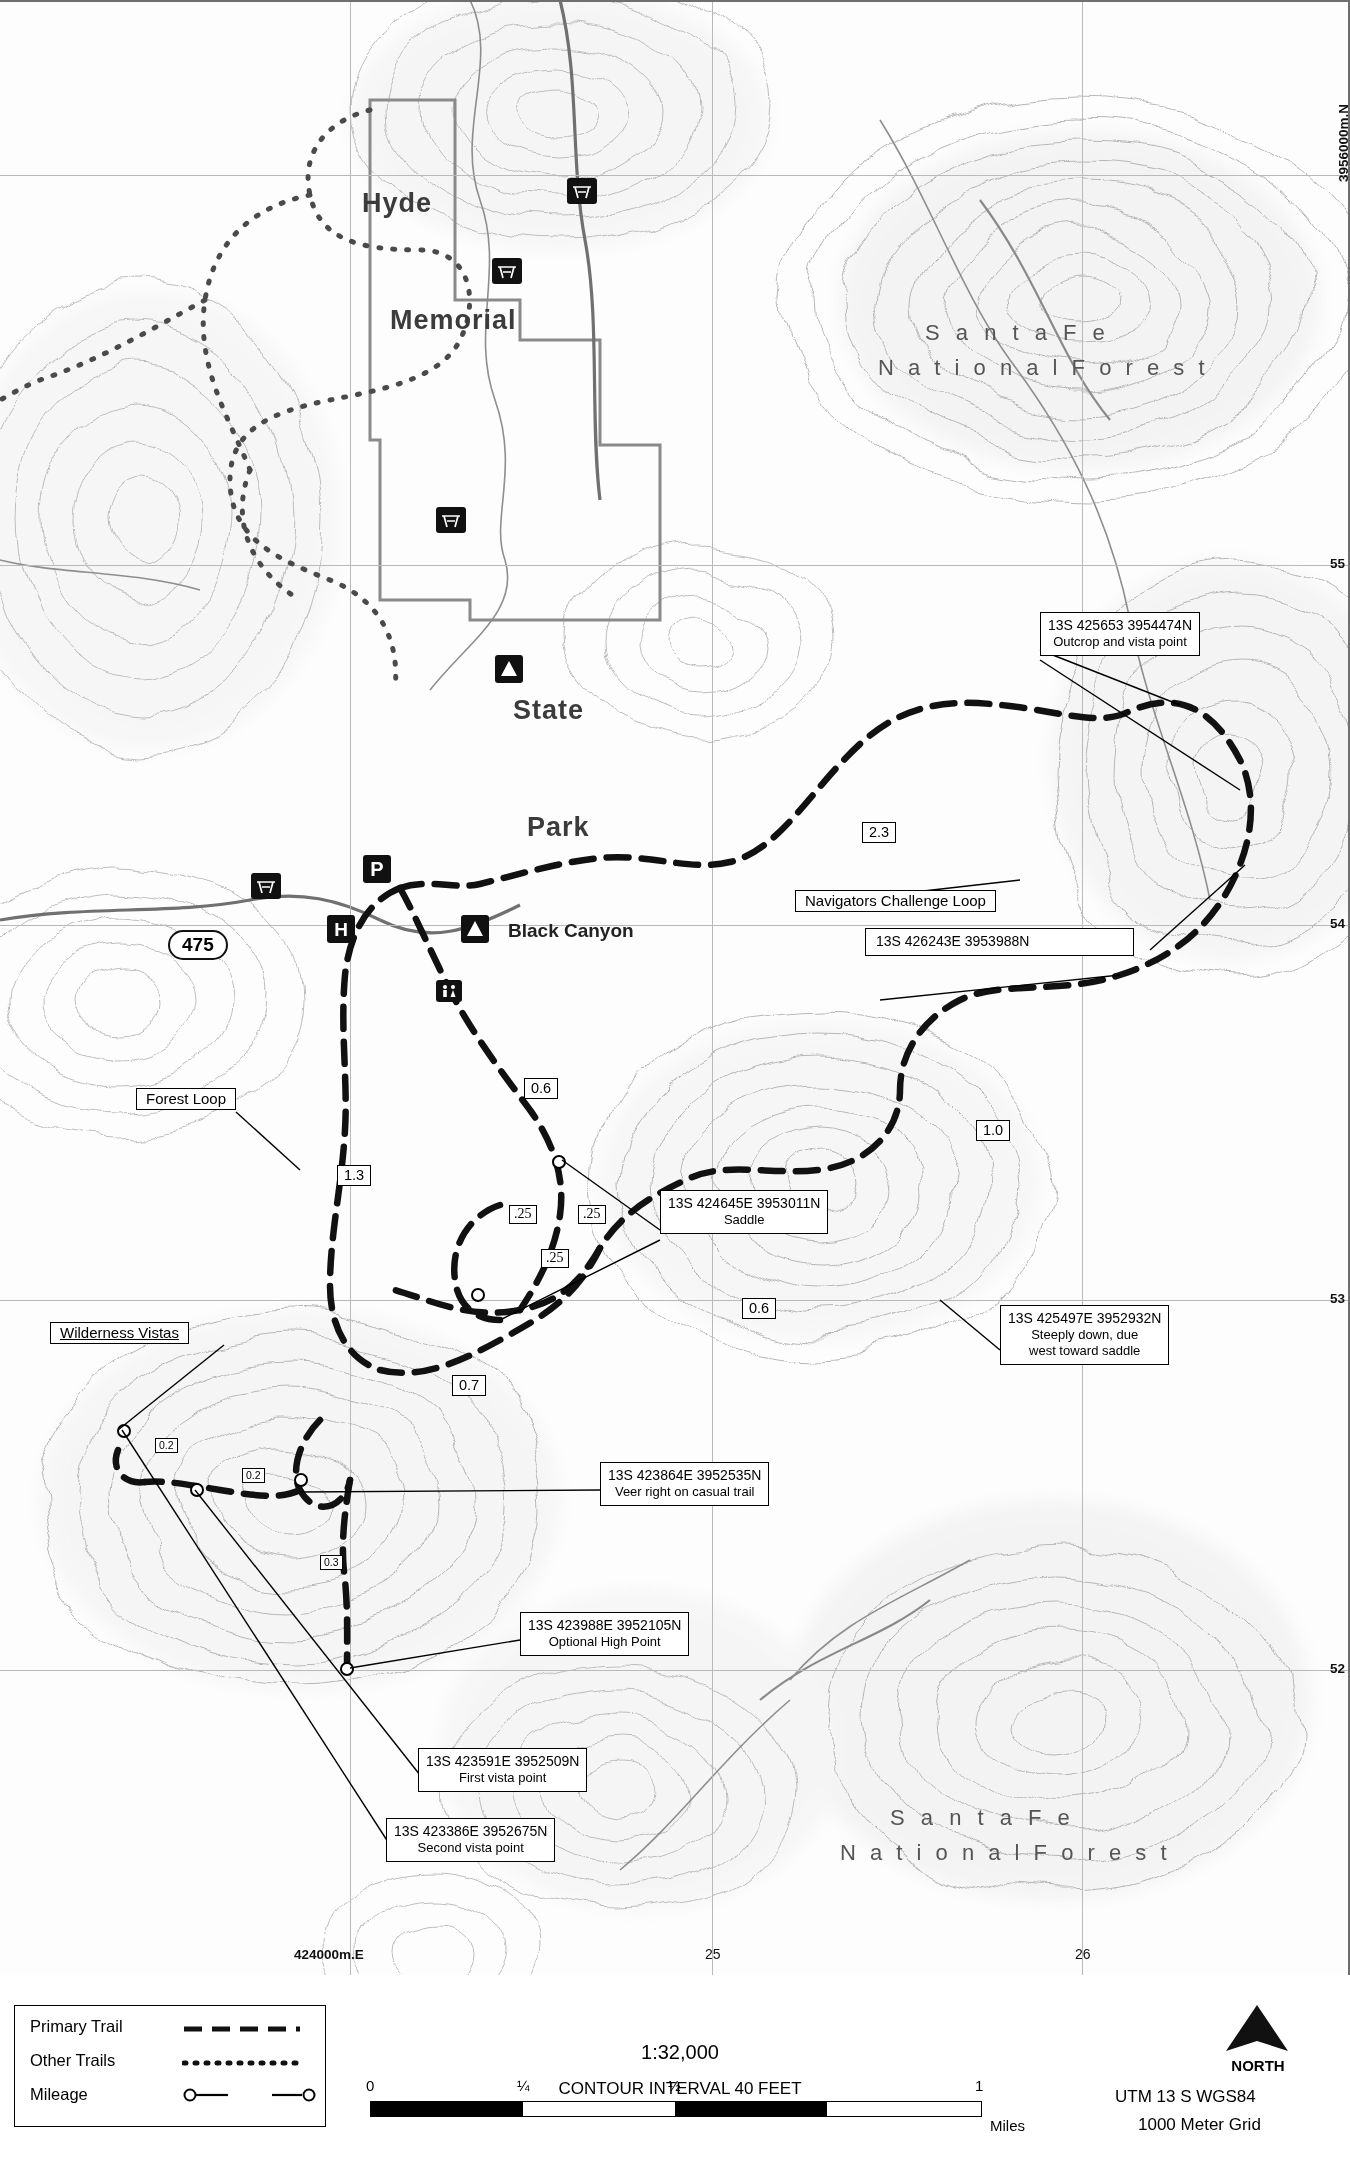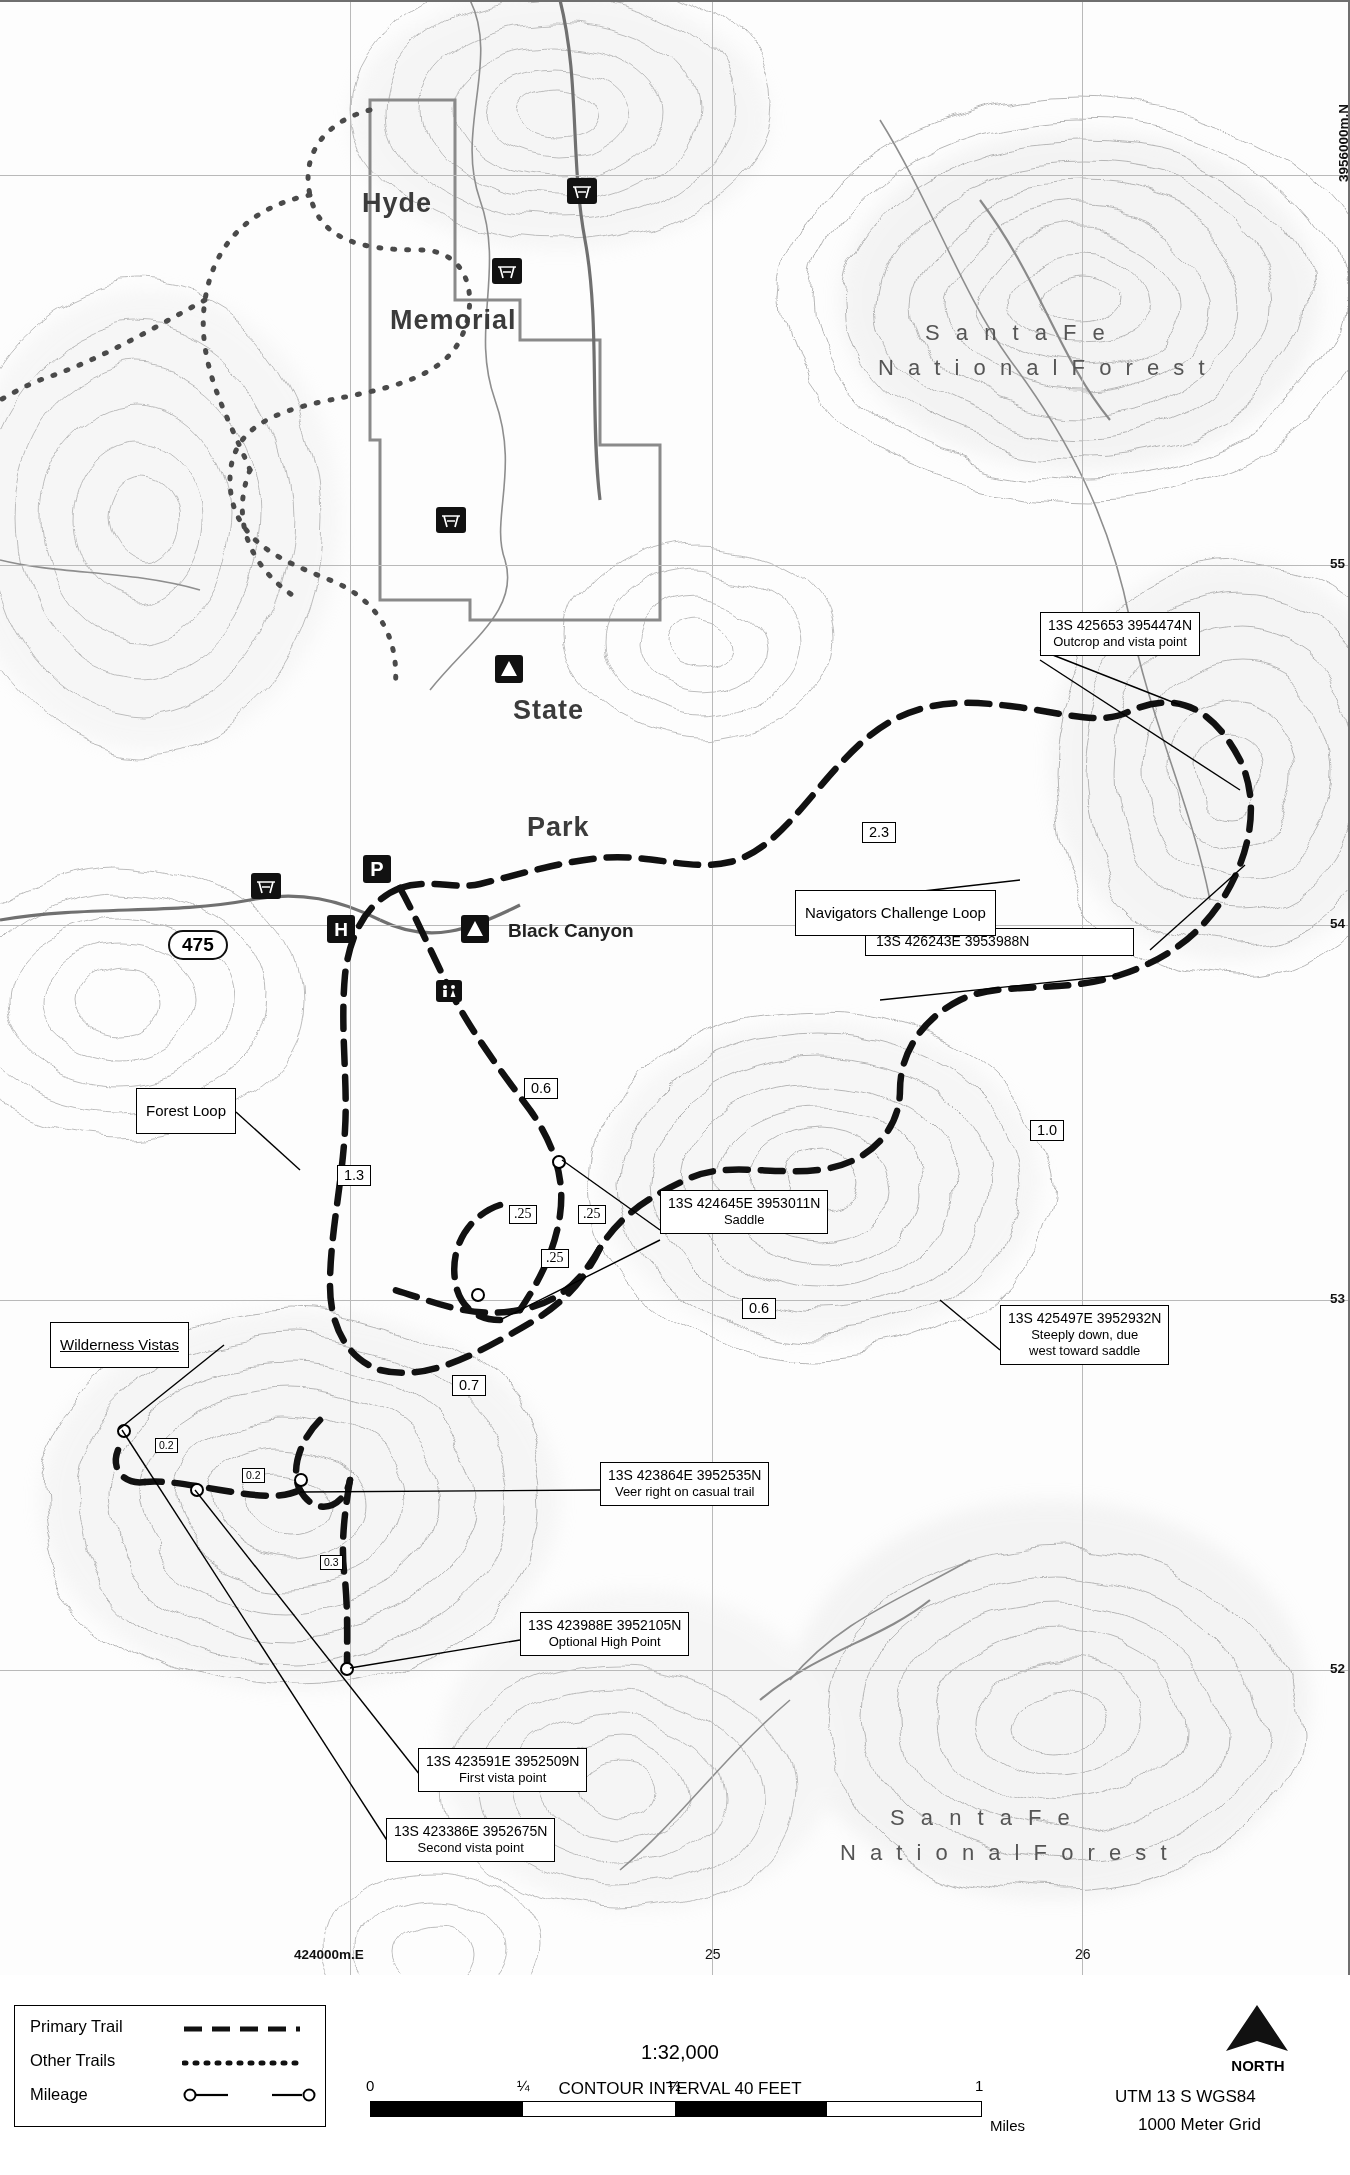--- a/index.html
+++ b/index.html
@@ -24,21 +24,21 @@
   .park-name{font-size:27px;font-weight:bold;color:#3b3b3b;letter-spacing:1px;}
   .forest-name{font-size:22px;color:#555;letter-spacing:5px;}
   .forest-name.l2{letter-spacing:4px;}
   .place{font-size:19px;font-weight:bold;color:#222;}
 
   
   .callout{position:absolute;border:1.4px solid #000;background:#fff;padding:4px 7px 5px 7px;
            text-align:center;line-height:1.22;font-size:13.5px;}
   .callout .coord{font-size:14px;}
   .callout .desc{font-size:13px;}
-  .callout.plain{font-size:15px;padding:13px 9px;}
+  .callout.plain{font-size:15px;padding:1px 9px;}
 
   
   .mile{position:absolute;border:1.3px solid #000;background:#fff;font-size:14.5px;
         padding:1px 6px 2px 6px;}
   .mile.sm{font-size:14px;padding:0 4px 1px 4px;font-family:Liberation Serif, serif;}
   .mile.vsm{font-size:10.5px;padding:0 3px 1px 3px;}
 
   
   .chip{position:absolute;background:#111;border-radius:3px;width:30px;height:26px;
         display:flex;align-items:center;justify-content:center;}
@@ -327,21 +327,21 @@
 
   <div class="lbl forest-name" style="left:925px;top:320px;">S a n t a   F e</div>
   <div class="lbl forest-name l2" style="left:878px;top:355px;">N a t i o n a l   F o r e s t</div>
   <div class="lbl forest-name" style="left:890px;top:1805px;">S a n t a   F e</div>
   <div class="lbl forest-name l2" style="left:840px;top:1840px;">N a t i o n a l   F o r e s t</div>
 
   <div class="lbl place" style="left:508px;top:920px;">Black Canyon</div>
 
   <div class="mile" style="left:862px;top:822px;">2.3</div>
   <div class="mile" style="left:524px;top:1078px;">0.6</div>
-  <div class="mile" style="left:1030px;top:1120px;">1.0</div>
+  <div class="mile" style="left:976px;top:1120px;">1.0</div>
   <div class="mile" style="left:337px;top:1165px;">1.3</div>
   <div class="mile" style="left:742px;top:1298px;">0.6</div>
   <div class="mile" style="left:452px;top:1375px;">0.7</div>
   <div class="mile sm" style="left:509px;top:1205px;">.25</div>
   <div class="mile sm" style="left:578px;top:1205px;">.25</div>
   <div class="mile sm" style="left:541px;top:1249px;">.25</div>
   <div class="mile vsm" style="left:155px;top:1438px;">0.2</div>
   <div class="mile vsm" style="left:242px;top:1468px;">0.2</div>
   <div class="mile vsm" style="left:320px;top:1555px;">0.3</div>
 

